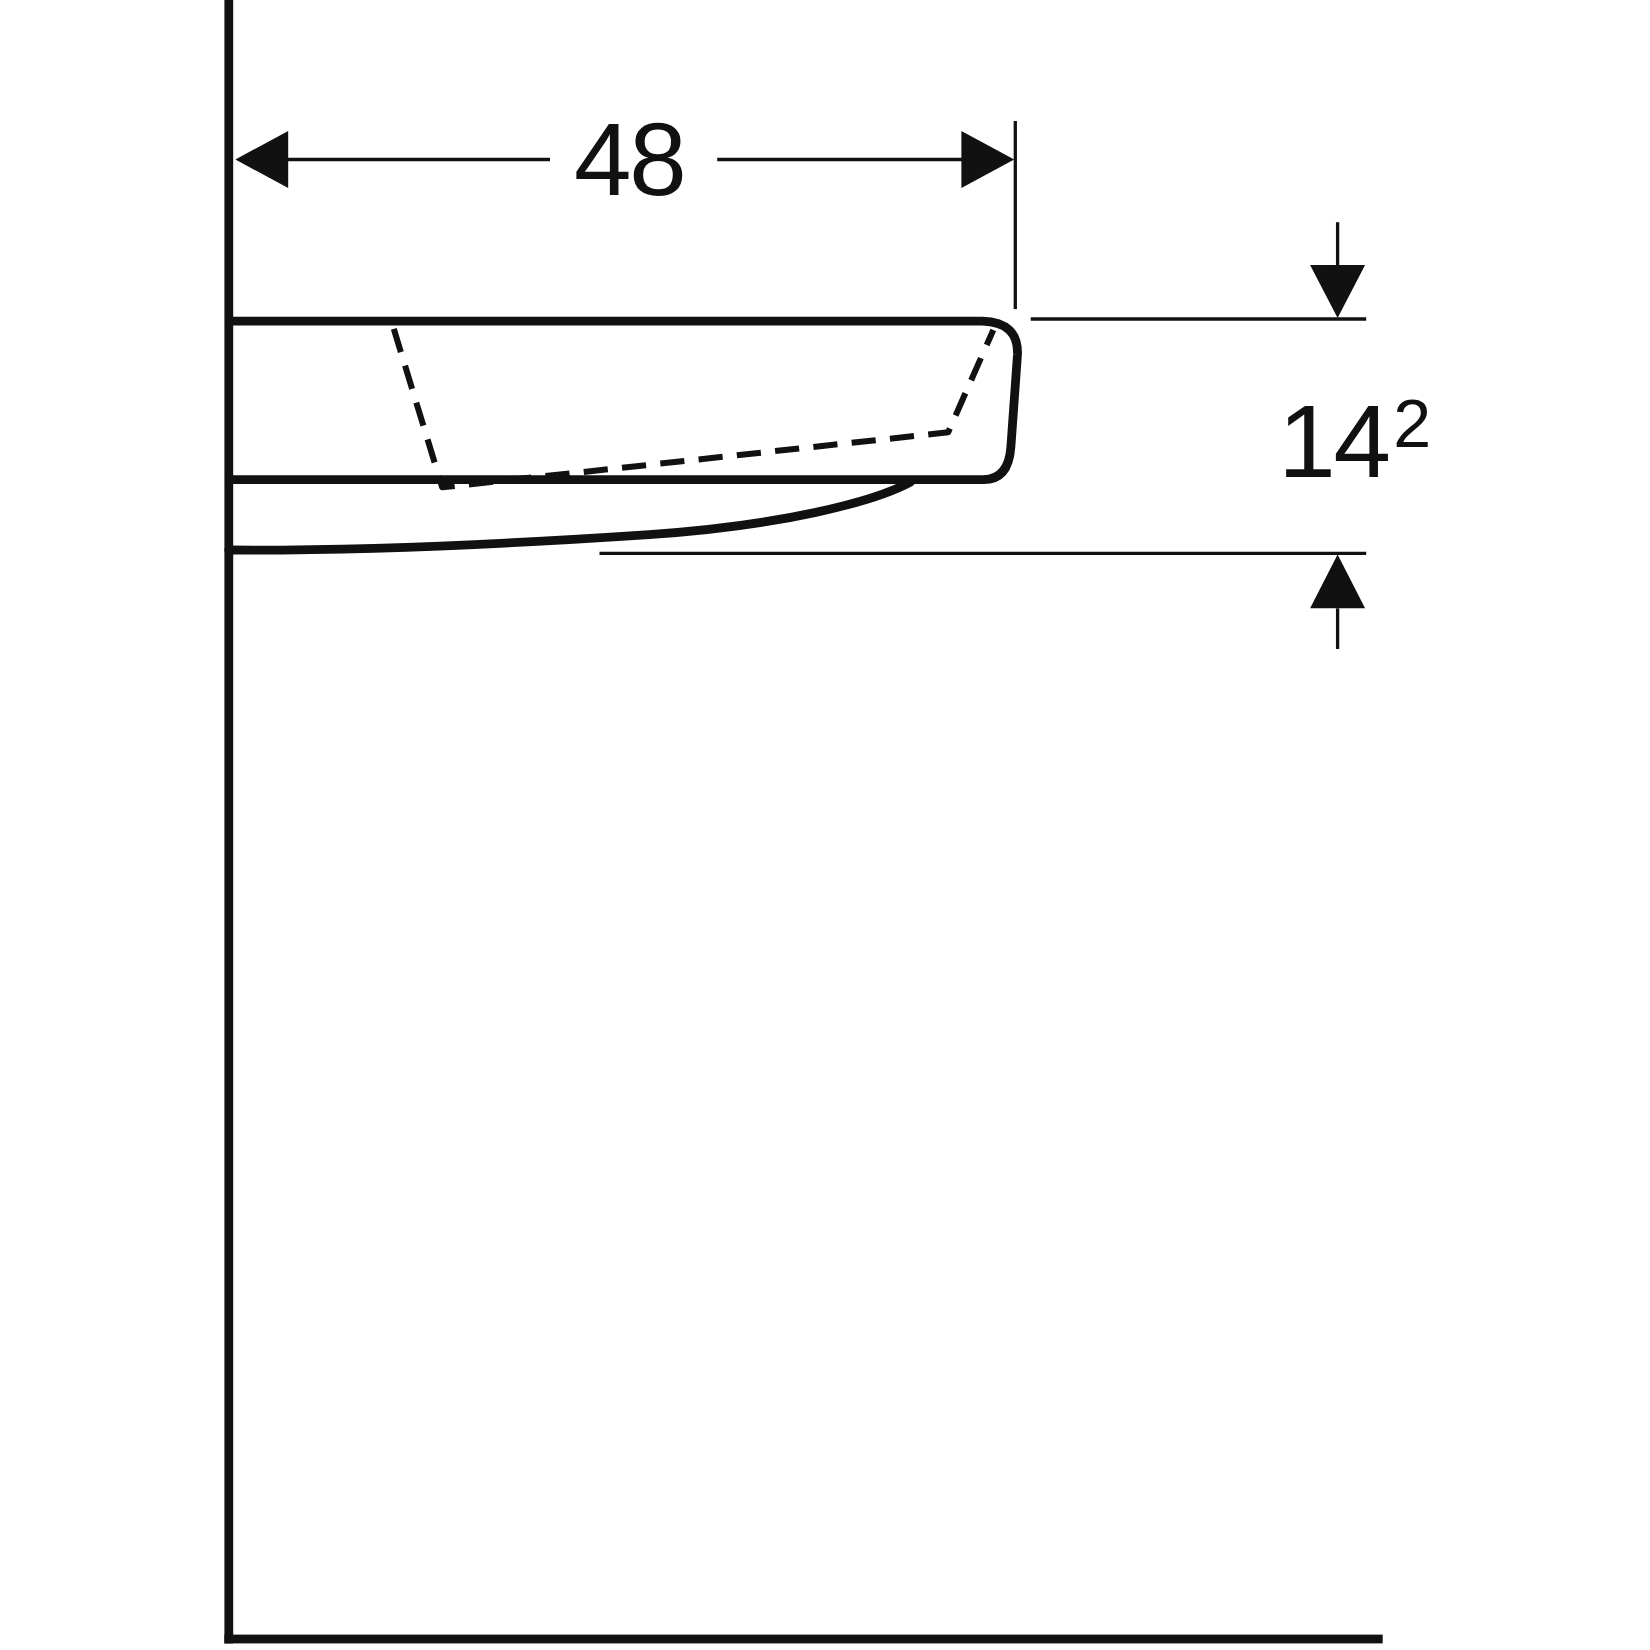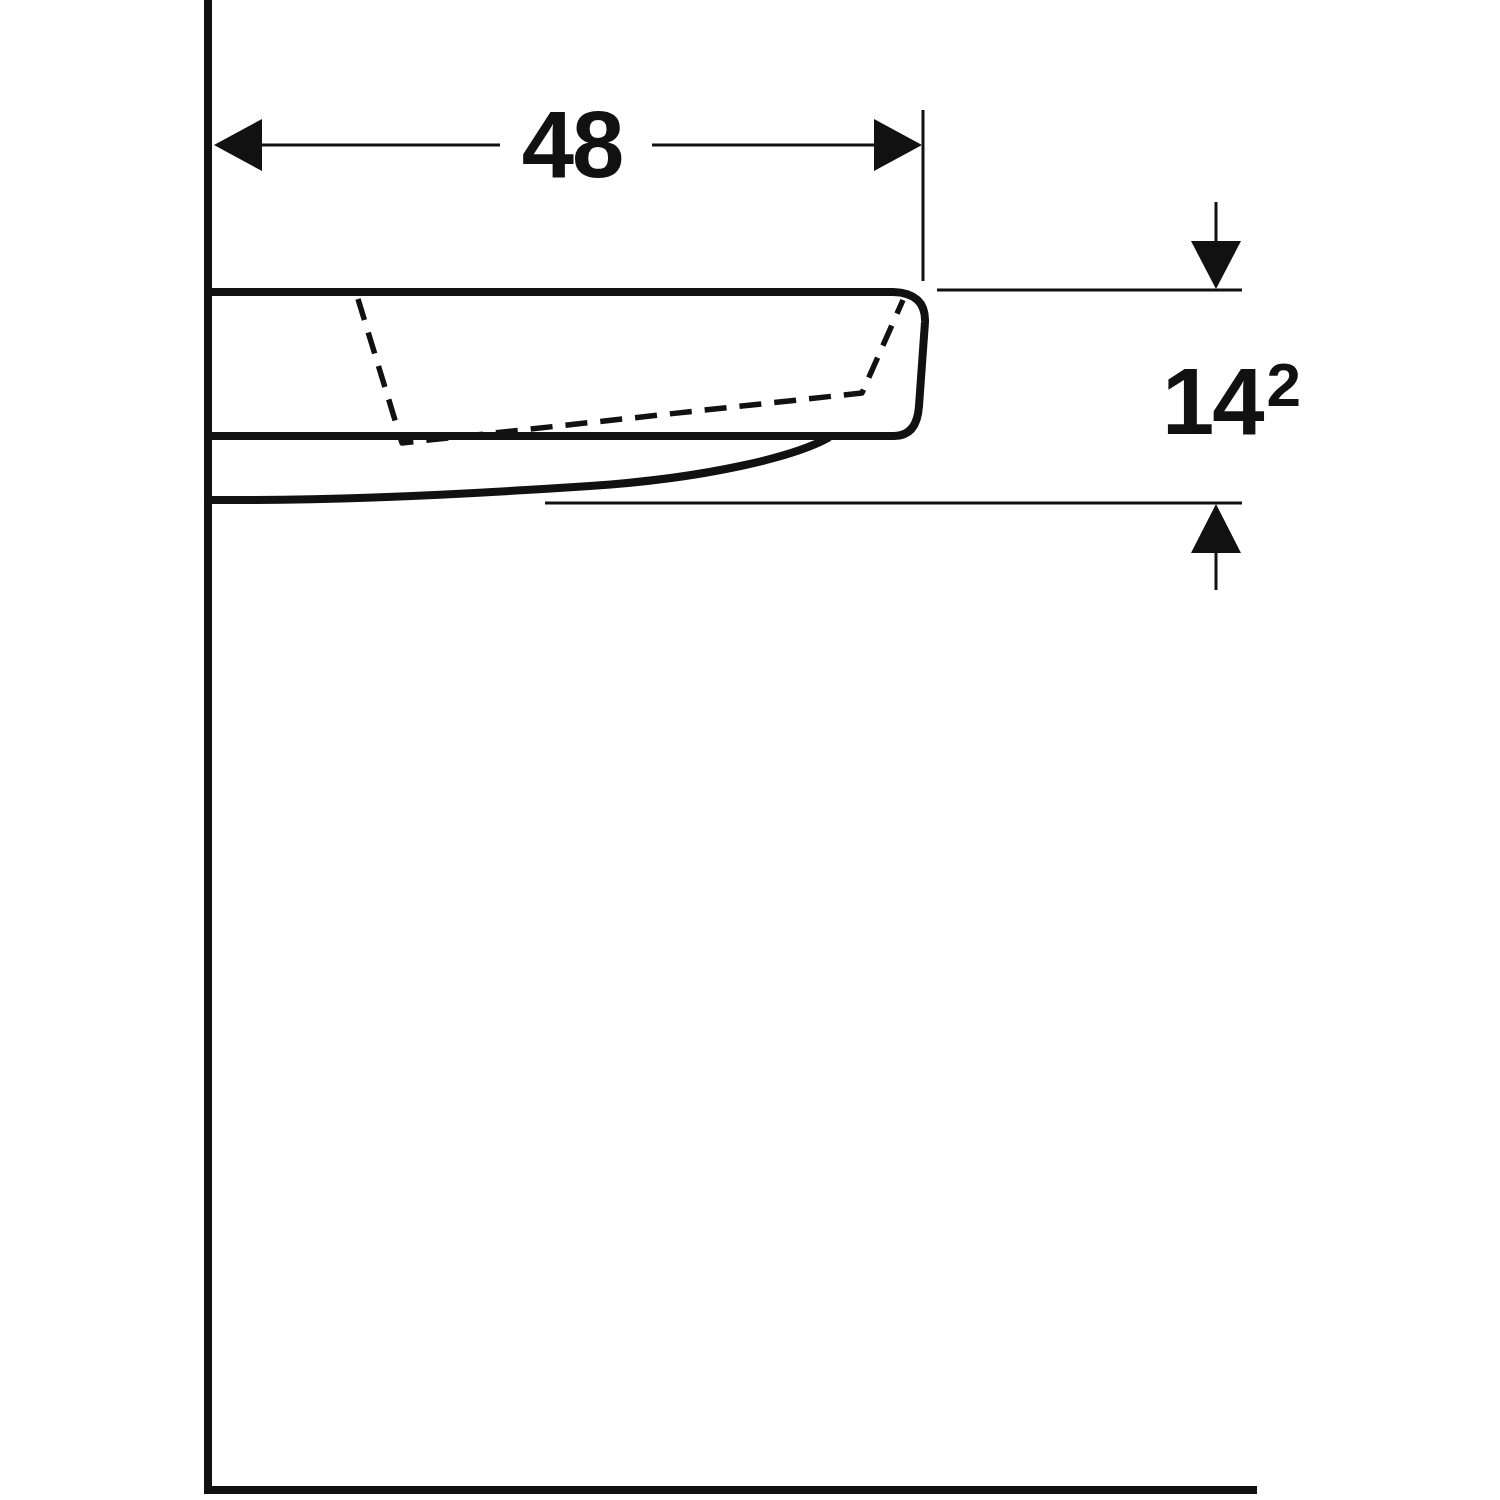--- a/index.html
+++ b/index.html
@@ -11,21 +11,20 @@
   html, body {
     background: var(--background);
     font-family: "Liberation Sans", sans-serif;
   }
   .page {
     position: relative;
     width: 1500px;
     height: 1500px;
     background: var(--background);
     overflow: hidden;
-    font-weight: bold;
   }
   svg.drawing {
     display: block;
     width: 100%;
     height: 100%;
     color: var(--line);
   }
   .thick   { stroke: currentColor; stroke-width: 8;   fill: none; }
   .thin    { stroke: currentColor; stroke-width: 3;   fill: none; }
   .dashed  { stroke: currentColor; stroke-width: 5.5; fill: none;

